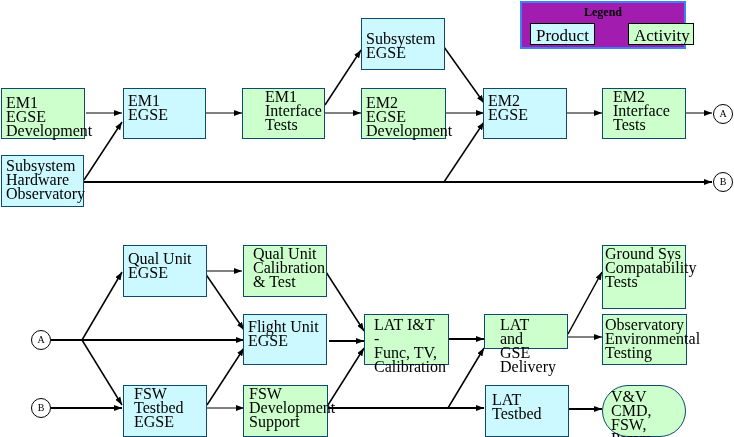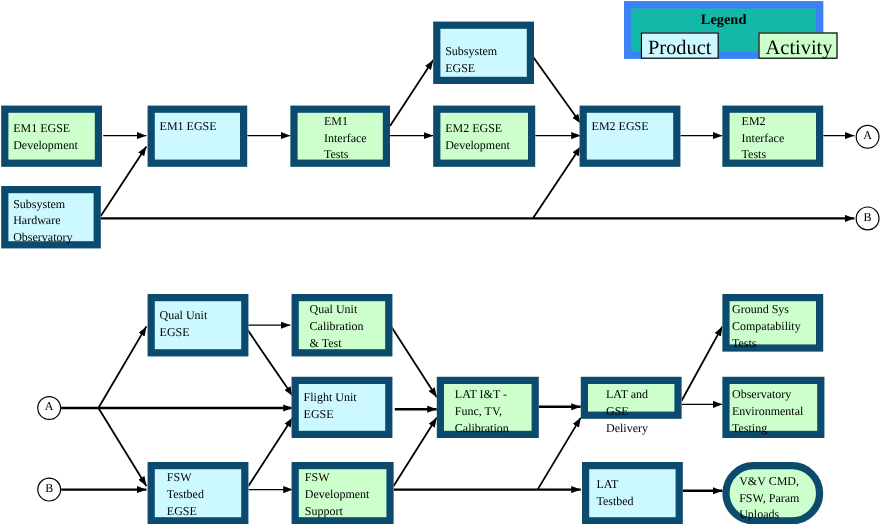--- a/index.html
+++ b/index.html
@@ -1,22 +1,22 @@
 <!DOCTYPE html>
 <html><head>
 <meta charset="utf-8">
 <style>
   html,body{margin:0;padding:0;background:#ffffff;}
   body{width:734px;height:437px;position:relative;overflow:hidden;font-family:"Liberation Serif","DejaVu Serif",serif;}
   #canvas{position:absolute;left:0;top:0;width:734px;height:437px;}
-  .box{position:absolute;box-sizing:border-box;border:6px solid #0c4a6e;font-size:10px;line-height:14px;padding:3px 4px;color:#000;}
+  .box{position:absolute;box-sizing:border-box;border:1px solid #0c4a6e;font-size:16px;line-height:14px;padding:3px 4px;color:#000;}
   .product{background:#ccf8ff;}
   .activity{background:#ccffcc;}
   .circle{position:absolute;width:20px;height:20px;border:1px solid #000;border-radius:50%;background:#fff;box-sizing:border-box;font-size:10px;line-height:18px;text-align:center;}
-  .legend{position:absolute;left:520px;top:1px;width:166px;height:48px;border:6px solid #3b82f6;box-sizing:border-box;background:#14b8a6;}
+  .legend{position:absolute;left:520px;top:1px;width:166px;height:48px;border:2px solid #3b82f6;box-sizing:border-box;background:#a21caf;}
   .legend-title{position:absolute;left:0;right:0;top:2px;text-align:center;font-weight:bold;font-size:12px;}
   .lbox{position:absolute;border:1px solid #000;box-sizing:border-box;font-size:17px;padding:2px 5px;}
 </style>
 </head>
 <body>
 
 <svg id="canvas" width="734" height="437" xmlns="http://www.w3.org/2000/svg">
   <defs>
     <marker id="ah" markerWidth="8" markerHeight="6" refX="8" refY="3" orient="auto" markerUnits="userSpaceOnUse">
       <path d="M0,0 L8,3 L0,6 Z" fill="#000"></path>
@@ -137,21 +137,21 @@
   </div>
 <div class="box activity" style="left: 484px; top: 314px; width: 84px; height: 35px; padding: 3px 15px; background: rgb(204, 255, 204);">
     <div>LAT and</div>
     <div>GSE</div>
     <div>Delivery</div>
   </div>
 <div class="box product" style="left: 485px; top: 385px; width: 84px; height: 52px; padding: 7px 6px; background: rgb(204, 248, 255);">
     <div>LAT</div>
     <div>Testbed</div>
   </div>
-<div class="box activity" style="left: 602px; top: 245px; width: 84px; height: 48px; padding: 1px 2px; background: rgb(204, 255, 204);">
+<div class="box activity" style="left: 602px; top: 245px; width: 84px; height: 64px; padding: 1px 2px; background: rgb(204, 255, 204);">
     <div>Ground Sys</div>
     <div>Compatability</div>
     <div>Tests</div>
   </div>
 <div class="box activity" style="left: 602px; top: 314px; width: 85px; height: 51px; padding: 3px 2px; background: rgb(204, 255, 204);">
     <div>Observatory</div>
     <div>Environmental</div>
     <div>Testing</div>
   </div>
 <div class="box activity" style="left: 602px; top: 385px; width: 84px; height: 52px; padding: 4px 8px; background: rgb(204, 255, 204); border-radius: 26px;">

